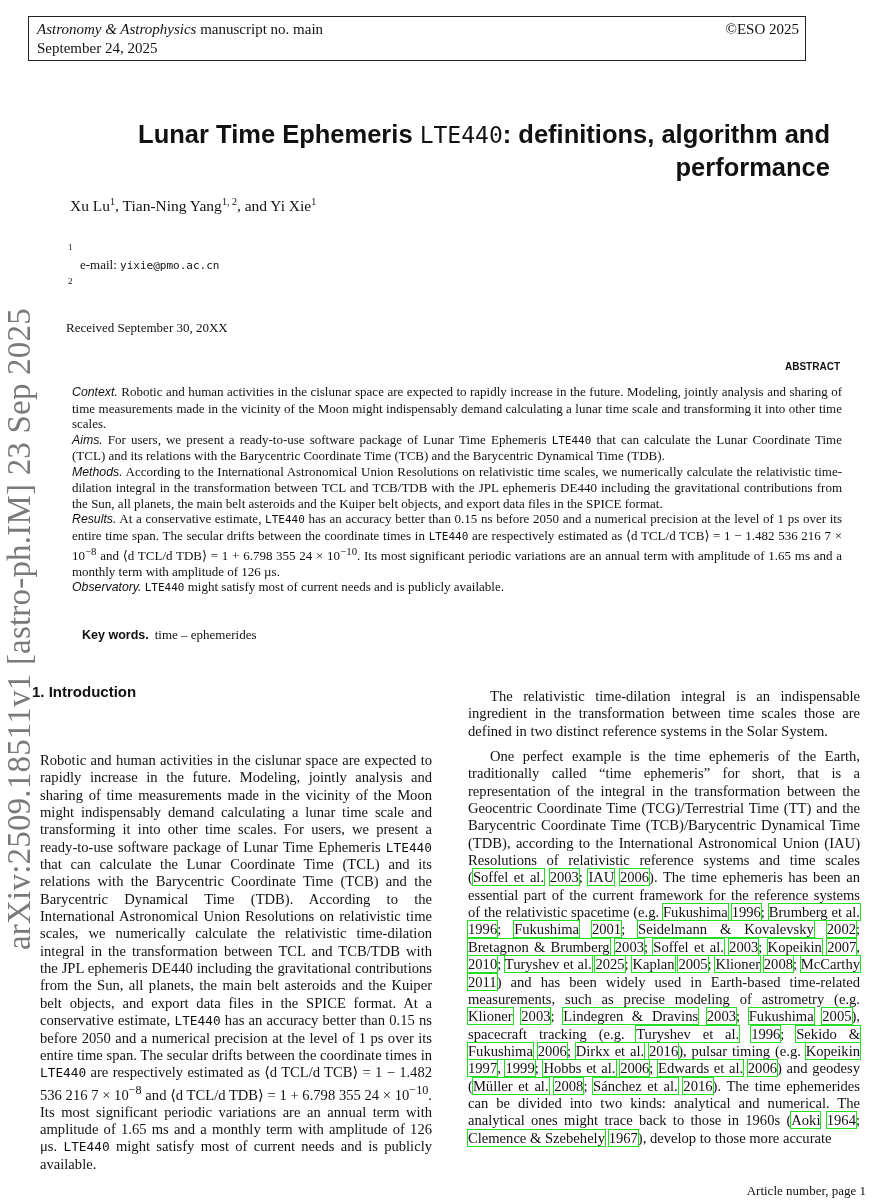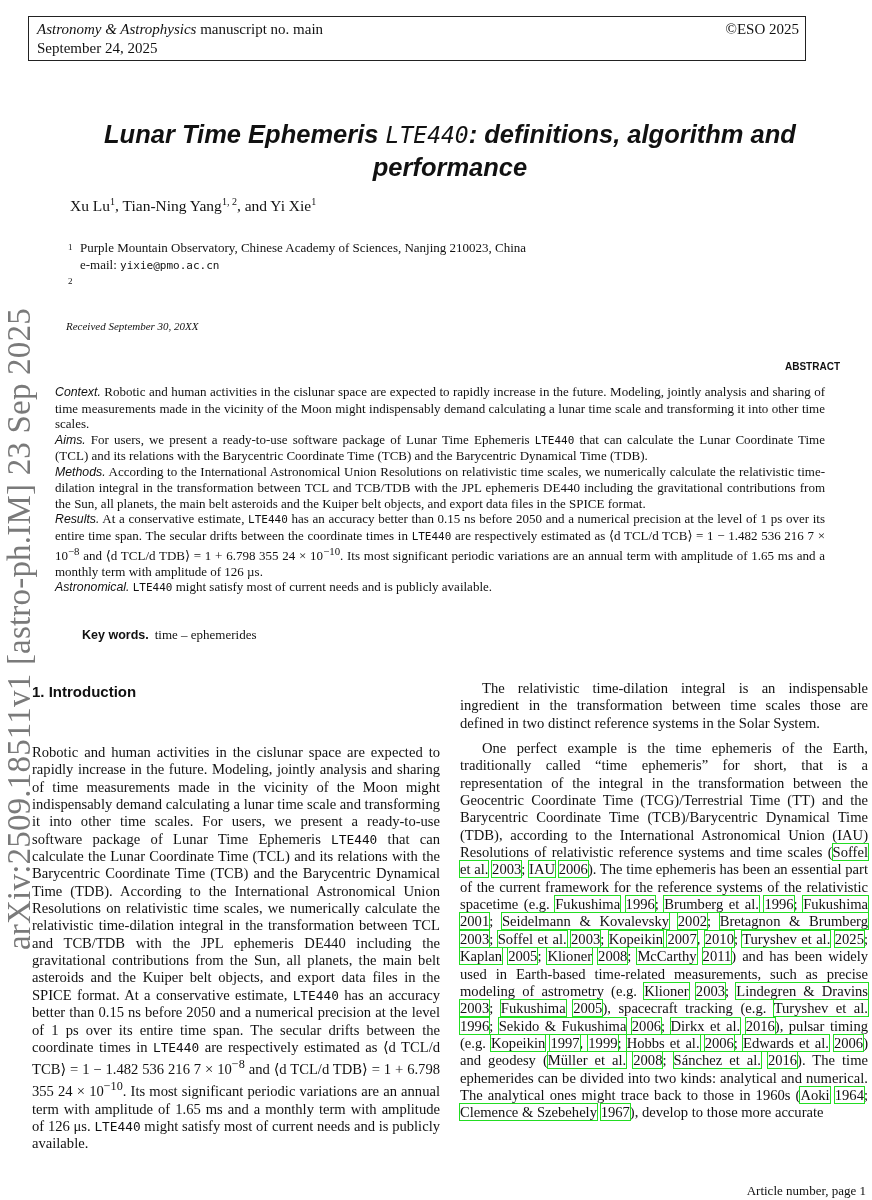--- a/index.html
+++ b/index.html
@@ -16,60 +16,59 @@
   .header-box i { font-style: italic; }
 
   .arxiv-stamp {
     position: absolute; left: 2px; top: 950px;
     transform-origin: 0 0; transform: rotate(-90deg);
     font-family: "Liberation Serif", serif; font-size: 33px; color: #7a7a7a;
     white-space: nowrap; letter-spacing: 0.2px; line-height: 34px;
   }
 
   .title {
-    position: absolute; left: 70px; top: 118px; width: 760px; text-align: center;
+    position: absolute; left: 70px; top: 118px; width: 760px; text-align: right;
     font-family: "Liberation Sans", sans-serif; font-weight: bold; font-size: 25.5px; line-height: 32px;
     color: #111;
-    font-style: italic;
   }
   .title .mono { font-family: "DejaVu Sans Mono", monospace; font-weight: normal; font-size: 23px; }
 
   .authors {
     position: absolute; left: 70px; top: 196px; width: 760px; 
     font-size: 15.5px; line-height: 20px;
   }
   .authors sup { font-size: 10px; vertical-align: 6px; line-height: 0; }
 
   .affils { position: absolute; left: 66px; top: 240px; width: 760px; font-size: 13px; line-height: 16.5px; }
   .affil-row { position: relative; padding-left: 14px; }
   .affil-row sup { position: absolute; left: 2px; top: -1px; font-size: 9px; }
   .mono-s { font-family: "DejaVu Sans Mono", monospace; font-size: 11px; }
 
-  .received { position: absolute; left: 66px; top: 320px; font-size: 11px; font-style: italic; }
+  .received { position: absolute; left: 66px; top: 320px; font-size: 13px; }
 
   .abstract-heading {
     position: absolute; left: 60px; top: 361px; width: 780px; text-align: right;
     font-family: "Liberation Sans", sans-serif; font-weight: bold; font-size: 10px;
   }
-  .abstract { position: absolute; left: 55px; top: 384px; width: 770px; font-size: 13px; line-height: 15.5px; text-align: justify; }
+  .abstract { position: absolute; left: 72px; top: 384px; width: 770px; font-size: 13px; line-height: 15.5px; text-align: justify; }
   .abstract p { margin: 0; }
   .abstract .lab { font-family: "Liberation Sans", sans-serif; font-style: italic; font-size: 12.3px; }
   .abstract .code { font-family: "DejaVu Sans Mono", monospace; font-size: 11px; }
   .keywords { position: absolute; left: 66px; top: 627px; font-size: 13px; }
   .keywords .kl { font-family: "Liberation Sans", sans-serif; font-weight: bold; font-size: 12.5px; margin-right: 6px; margin-left: 16px; }
 
   .sec-heading {
     position: absolute; left: 32px; top: 683px;
     font-family: "Liberation Sans", sans-serif; font-weight: bold; font-size: 15px;
   }
 
   .col { position: absolute; width: 408px; font-size: 14.6px; line-height: 17.35px; text-align: justify; hyphens: manual; }
   .col-left { left: 32px; top: 744px; }
   .col-right { left: 460px; top: 680px; }
-  .col p { margin: 0; }
+  .col p { margin: 8px; }
   .col .indent { text-indent: 22px; }
   .col .gap { margin-top: 8px; }
   .col .code { font-family: "DejaVu Sans Mono", monospace; font-size: 12.8px; }
   .cite { outline: 1.5px solid #22dd22; outline-offset: 0px; }
 
   .footer { position: absolute; right: 6px; top: 1183px; font-size: 13px; }
 </style>
 </head>
 <body>
 
@@ -87,38 +86,38 @@
   <span>Lunar Time Ephemeris </span><span class="mono">LTE440</span><span>: definitions, algorithm and performance</span>
 </h1>
 
 <div class="authors">
   <span>Xu Lu</span><sup>1</sup><span>, </span><span>Tian-Ning Yang</span><sup>1, 2</sup><span>, and </span><span>Yi Xie</span><sup>1</sup>
 </div>
 
 <div class="affils">
   <div class="affil-row">
     <sup>1</sup>
-    <span>Purple Mountain Observatory, Chinese Academy of Sciences, Nanjing 210023, China</span><br>
+    <br>
     <span>e-mail: </span><span class="mono-s">yixie@pmo.ac.cn</span>
   </div>
   <div class="affil-row">
     <sup>2</sup>
   </div>
 </div>
 
 <div class="received">Received September 30, 20XX</div>
 
 <div class="abstract-heading">ABSTRACT</div>
 
 <div class="abstract">
   <p><span class="lab">Context.</span><span> Robotic and human activities in the cislunar space are expected to rapidly increase in the future. Modeling, jointly analysis and sharing of time measurements made in the vicinity of the Moon might indispensably demand calculating a lunar time scale and transforming it into other time scales.</span></p>
   <p><span class="lab">Aims.</span><span> For users, we present a ready-to-use software package of Lunar Time Ephemeris </span><span class="code">LTE440</span><span> that can calculate the Lunar Coordinate Time (TCL) and its relations with the Barycentric Coordinate Time (TCB) and the Barycentric Dynamical Time (TDB).</span></p>
   <p><span class="lab">Methods.</span><span> According to the International Astronomical Union Resolutions on relativistic time scales, we numerically calculate the relativistic time-dilation integral in the transformation between TCL and TCB/TDB with the JPL ephemeris DE440 including the gravitational contributions from the Sun, all planets, the main belt asteroids and the Kuiper belt objects, and export data files in the SPICE format.</span></p>
   <p><span class="lab">Results.</span><span> At a conservative estimate, </span><span class="code">LTE440</span><span> has an accuracy better than 0.15 ns before 2050 and a numerical precision at the level of 1 ps over its entire time span. The secular drifts between the coordinate times in </span><span class="code">LTE440</span><span> are respectively estimated as ⟨d TCL/d TCB⟩ = 1 − 1.482 536 216 7 × 10</span><sup>−8</sup><span> and ⟨d TCL/d TDB⟩ = 1 + 6.798 355 24 × 10</span><sup>−10</sup><span>. Its most significant periodic variations are an annual term with amplitude of 1.65 ms and a monthly term with amplitude of 126 µs.</span></p>
-  <p><span class="lab">Astronomical.</span> <span class="code">LTE440</span><span> might satisfy most of current needs and is publicly available.</span></p>
+  <p><span class="lab">Observatory.</span> <span class="code">LTE440</span><span> might satisfy most of current needs and is publicly available.</span></p>
 </div>
 
 <div class="keywords">
   <span class="kl">Key words.</span><span>time – ephemerides</span>
 </div>
 
 <h2 class="sec-heading">1. Introduction</h2>
 
 <div class="col col-left">
   <p><span>Robotic and human activities in the cislunar space are expected to rapidly increase in the future. Modeling, jointly analysis and sharing of time measurements made in the vicinity of the Moon might indispensably demand calculating a lunar time scale and transforming it into other time scales. For users, we present a ready-to-use software package of Lunar Time Ephemeris </span><span class="code">LTE440</span><span> that can calculate the Lunar Coordinate Time (TCL) and its relations with the Barycentric Coordinate Time (TCB) and the Barycentric Dynamical Time (TDB). According to the International Astronomical Union Resolutions on relativistic time scales, we numerically calculate the relativistic time-dilation integral in the transformation between TCL and TCB/TDB with the JPL ephemeris DE440 including the gravitational contributions from the Sun, all planets, the main belt asteroids and the Kuiper belt objects, and export data files in the SPICE format. At a conservative estimate, </span><span class="code">LTE440</span><span> has an accuracy better than 0.15 ns before 2050 and a numerical precision at the level of 1 ps over its entire time span. The secular drifts between the coordinate times in </span><span class="code">LTE440</span><span> are respectively estimated as ⟨d TCL/d TCB⟩ = 1 − 1.482 536 216 7 × 10</span><sup>−8</sup><span> and ⟨d TCL/d TDB⟩ = 1 + 6.798 355 24 × 10</span><sup>−10</sup><span>. Its most significant periodic variations are an annual term with amplitude of 1.65 ms and a monthly term with amplitude of 126 μs. </span><span class="code">LTE440</span><span> might satisfy most of current needs and is publicly available.</span></p>

